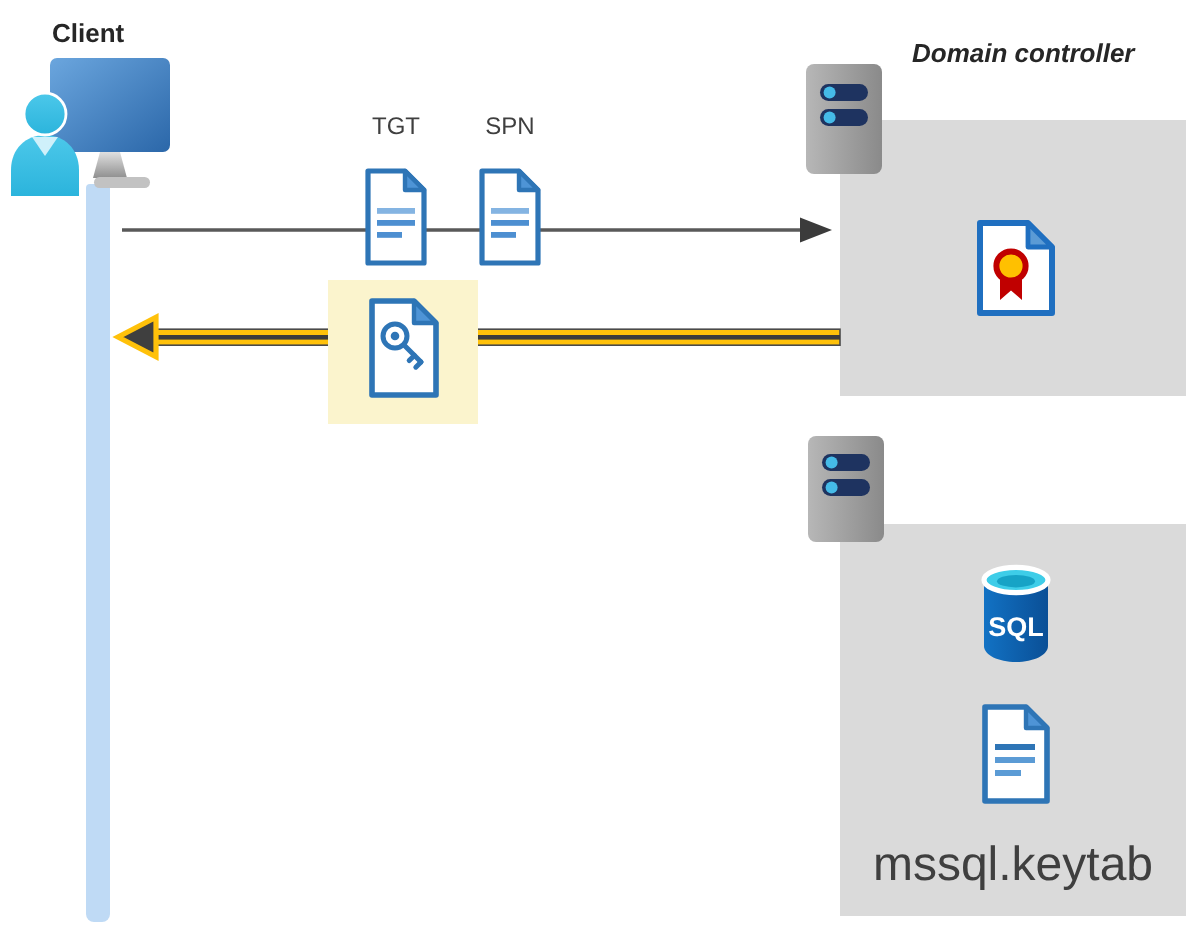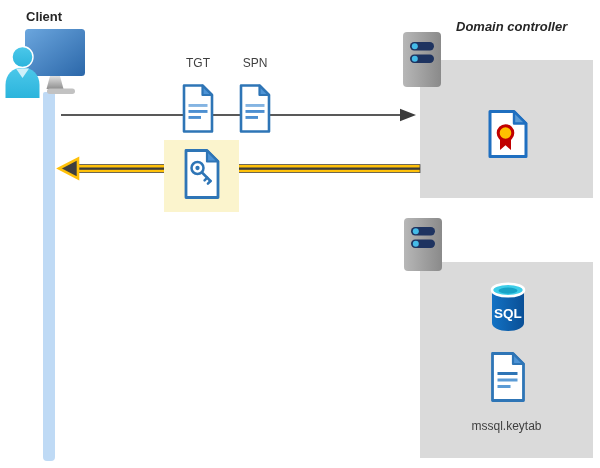--- a/index.html
+++ b/index.html
@@ -38,21 +38,21 @@
     left:164px;top:140px;width:75px;height:72px;
     background:#FBF4CD;
   }
   .label-client{left:26px;top:5px;}
   .label-dc{left:456px;top:15px;width:142px;font-style:italic;}
   .label-linux{left:456px;top:229px;width:142px;}
   .label-tgt{left:178px;top:56px;width:40px;}
   .label-spn{left:235px;top:56px;width:40px;}
   .label-keytab{
     left:420px;top:419px;width:173px;
-    font-size:12px;color:#3F3F3F;text-align:center;
+    font-size:24px;color:#3F3F3F;text-align:center;
   }
   svg{display:block;}
 </style>
 </head>
 <body>
 
 <div class="stage">
 
   <div class="abs gray-box" style="left:420px;top:60px;width:173px;height:138px;"></div>
   <div class="abs gray-box" style="left:420px;top:262px;width:173px;height:196px;"></div>

